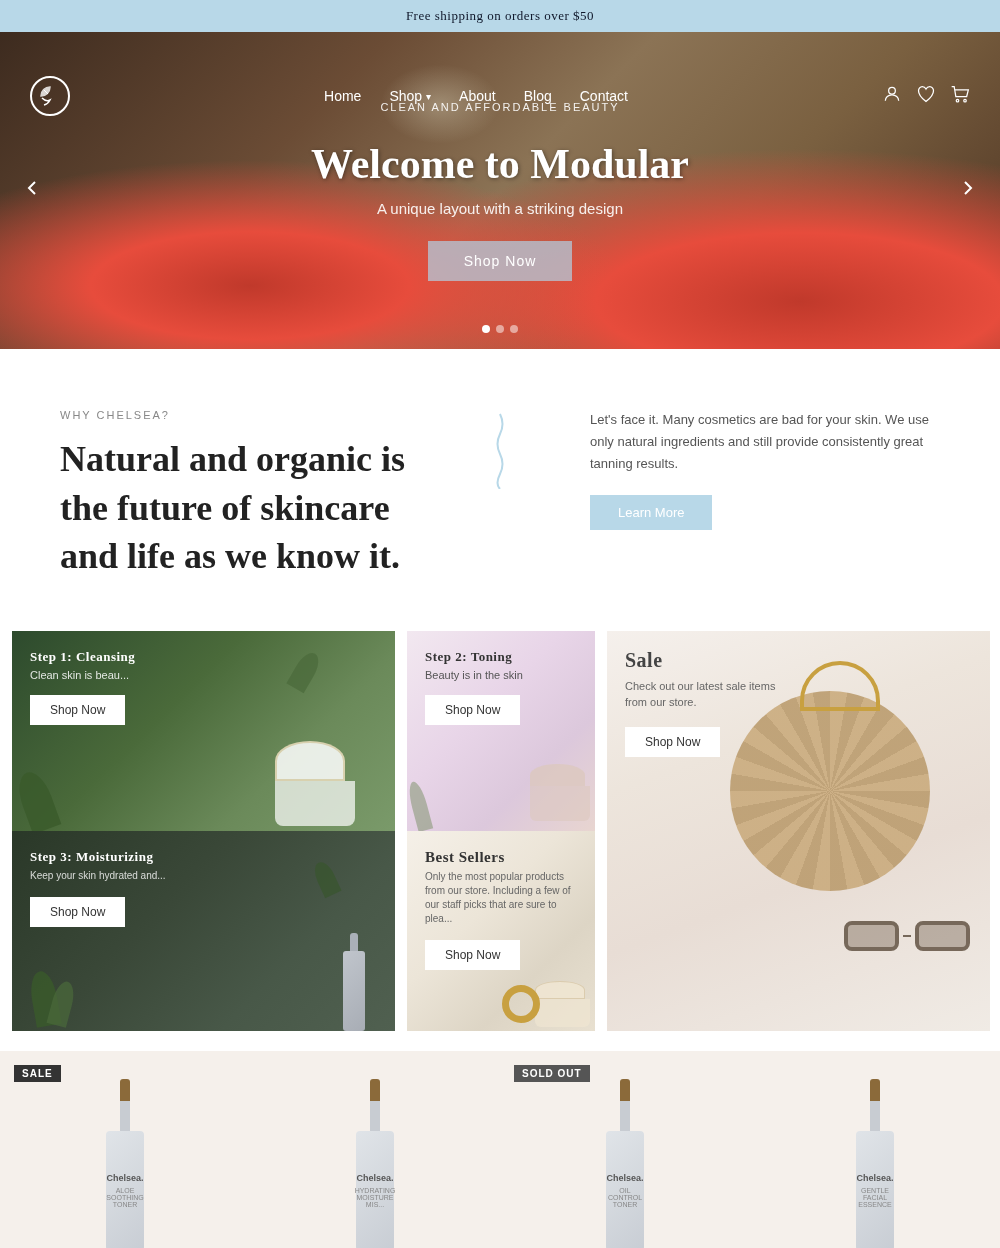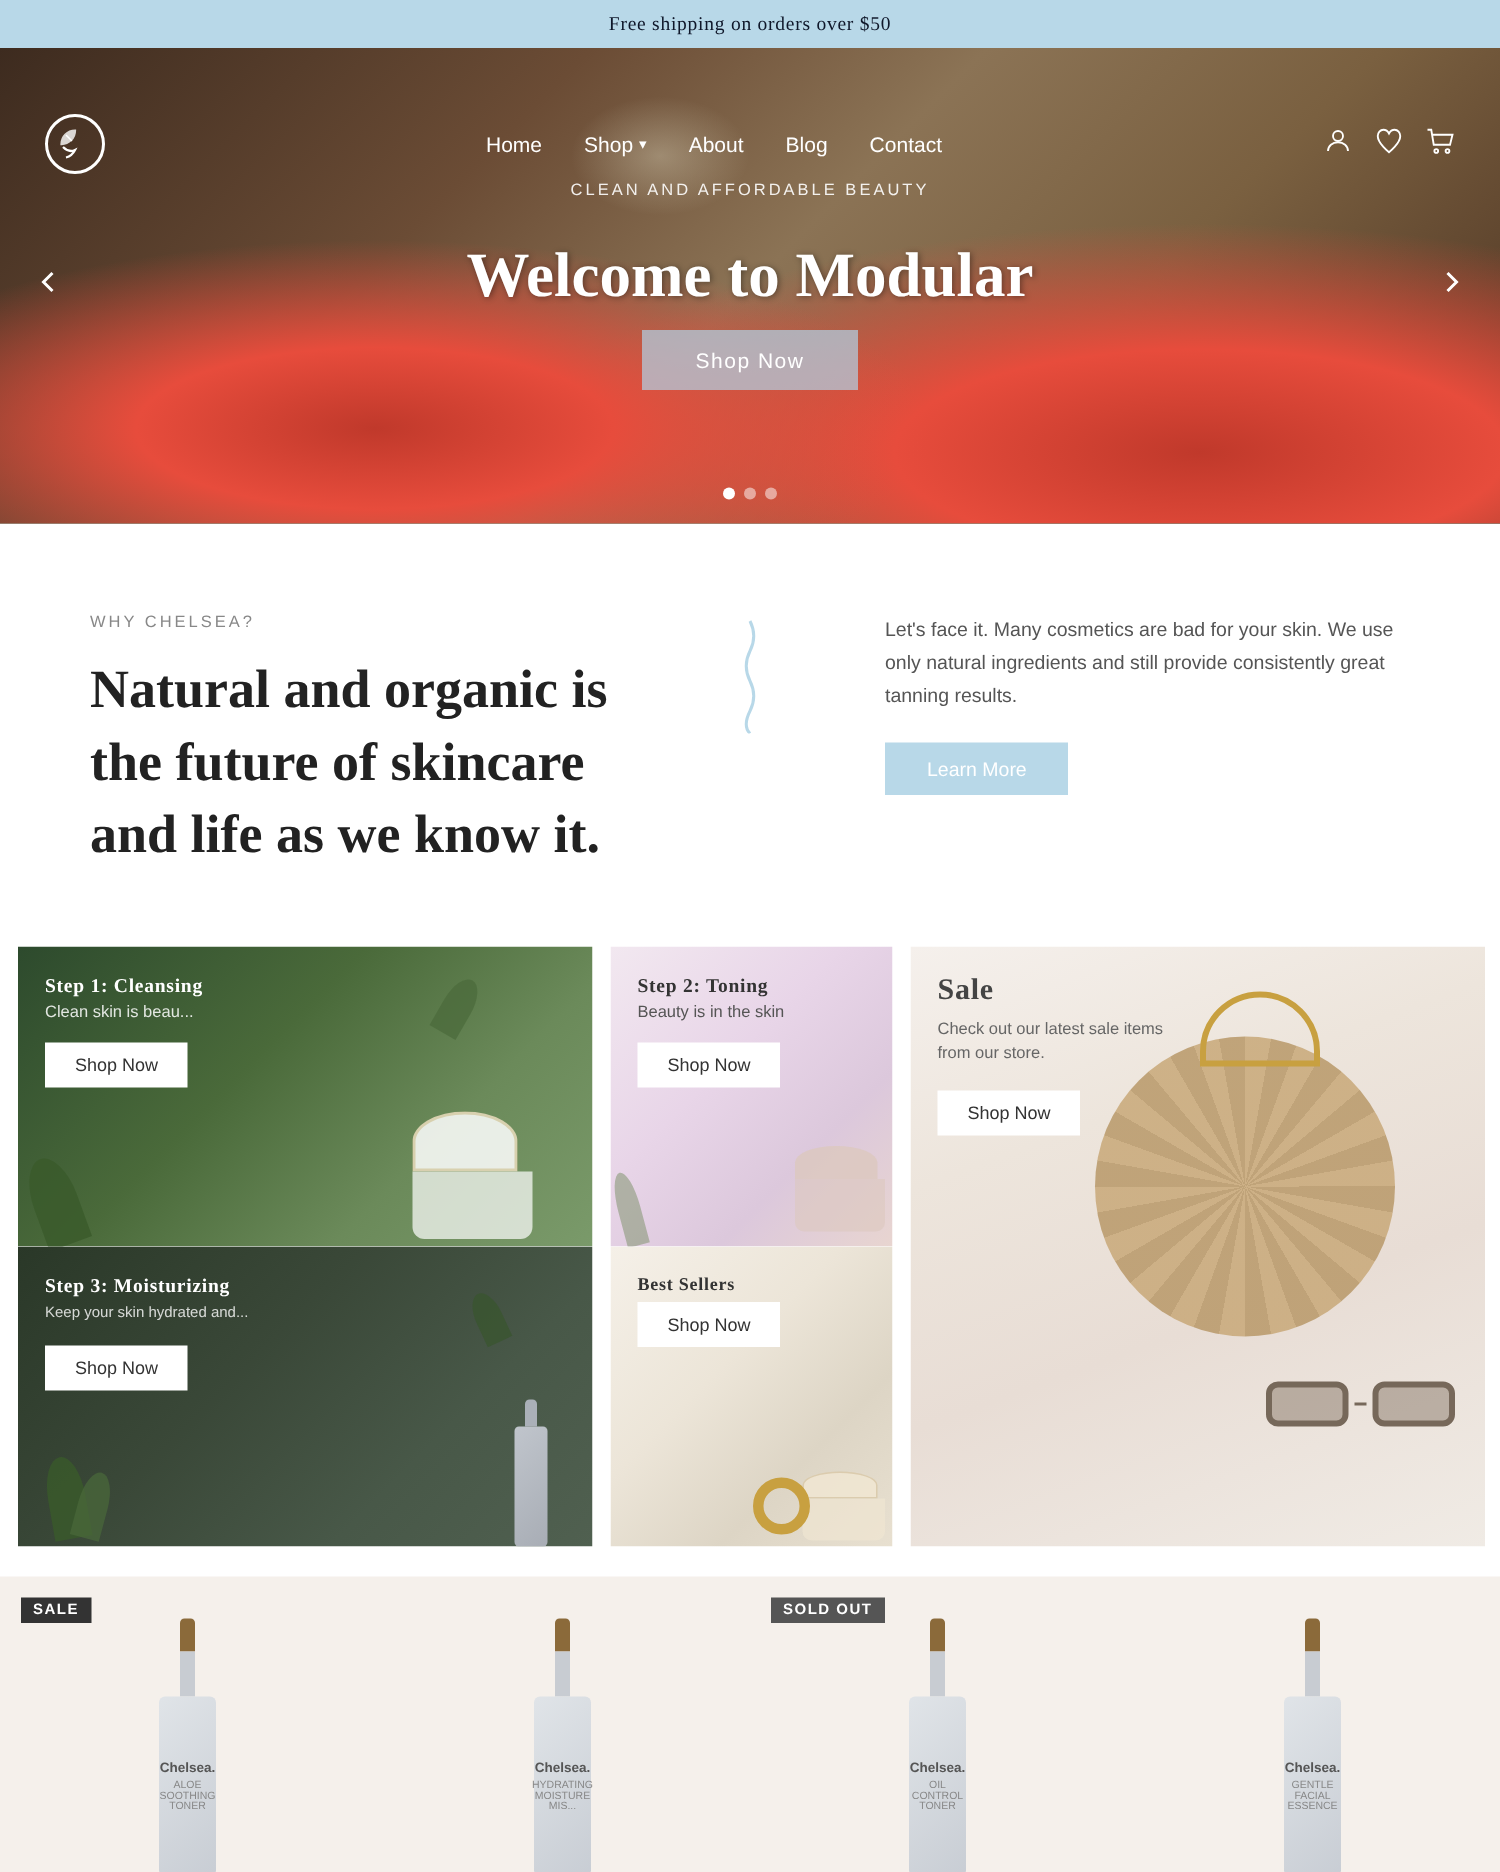--- a/index.html
+++ b/index.html
@@ -371,20 +371,21 @@
           <circle cx="18" cy="20" r="1.5"></circle>
           <path d="M2 3 L5 3 L7 15 L20 15 L22 7 L5.5 7"></path>
         </svg>
       </span>
     </div>
   </div>
 
   <div class="hero-content">
     <p class="hero-eyebrow">CLEAN AND AFFORDABLE BEAUTY</p>
     <h1 class="hero-title">Welcome to Modular</h1>
+    <p class="hero-subtitle">A unique layout with a striking design</p>
     <button class="hero-btn">Shop Now</button>
   </div>
 
   <button class="hero-arrow left">
     <svg width="24" height="24" viewBox="0 0 24 24" fill="none" stroke="white" stroke-width="2">
       <polyline points="15 18 9 12 15 6"></polyline>
     </svg>
   </button>
   <button class="hero-arrow right">
     <svg width="24" height="24" viewBox="0 0 24 24" fill="none" stroke="white" stroke-width="2">
@@ -489,21 +490,22 @@
 
   <div class="grid-item" style="position:relative;overflow:hidden;grid-row:2;grid-column:2;">
     <div style="position:absolute;inset:0;background:linear-gradient(135deg,#f5f0e8 0%,#ece5d8 40%,#ddd5c5 70%,#e8e0d0 100%);"></div>
 
     <div style="position:absolute;bottom:5px;right:5px;width:55px;height:45px;">
       <div style="width:50px;height:18px;background:rgba(240,230,210,0.9);border-radius:50% 50% 0 0;border:1px solid rgba(200,180,140,0.5);"></div>
       <div style="width:55px;height:28px;background:rgba(240,230,210,0.7);border-radius:0 0 6px 6px;"></div>
     </div>
     <div style="position:absolute;bottom:8px;right:55px;width:38px;height:38px;border:7px solid #c8a040;border-radius:50%;"></div>
     <div class="grid-item-content bestsellers-content" style="position:relative;z-index:2;padding:18px;">
-      <p class="grid-item-label" style="color:#333;font-size:12px;font-weight:bold;margin-bottom:4px;">Best Sellers</p>
+      <p class="grid-item-label" style="color:#333;font-size:15px;font-weight:bold;margin-bottom:4px;">Best Sellers</p>
+      <p style="font-size:10px;color:#666;margin-bottom:14px;font-family:Arial,sans-serif;line-height:1.4;">Only the most popular products from our store. Including a few of our staff picks that are sure to plea...</p>
       <button class="grid-shop-btn">Shop Now</button>
     </div>
   </div>
 
 </div>
 
 <div class="products-section">
 
   <div class="product-card">
     <span class="product-badge badge-sale">SALE</span>

